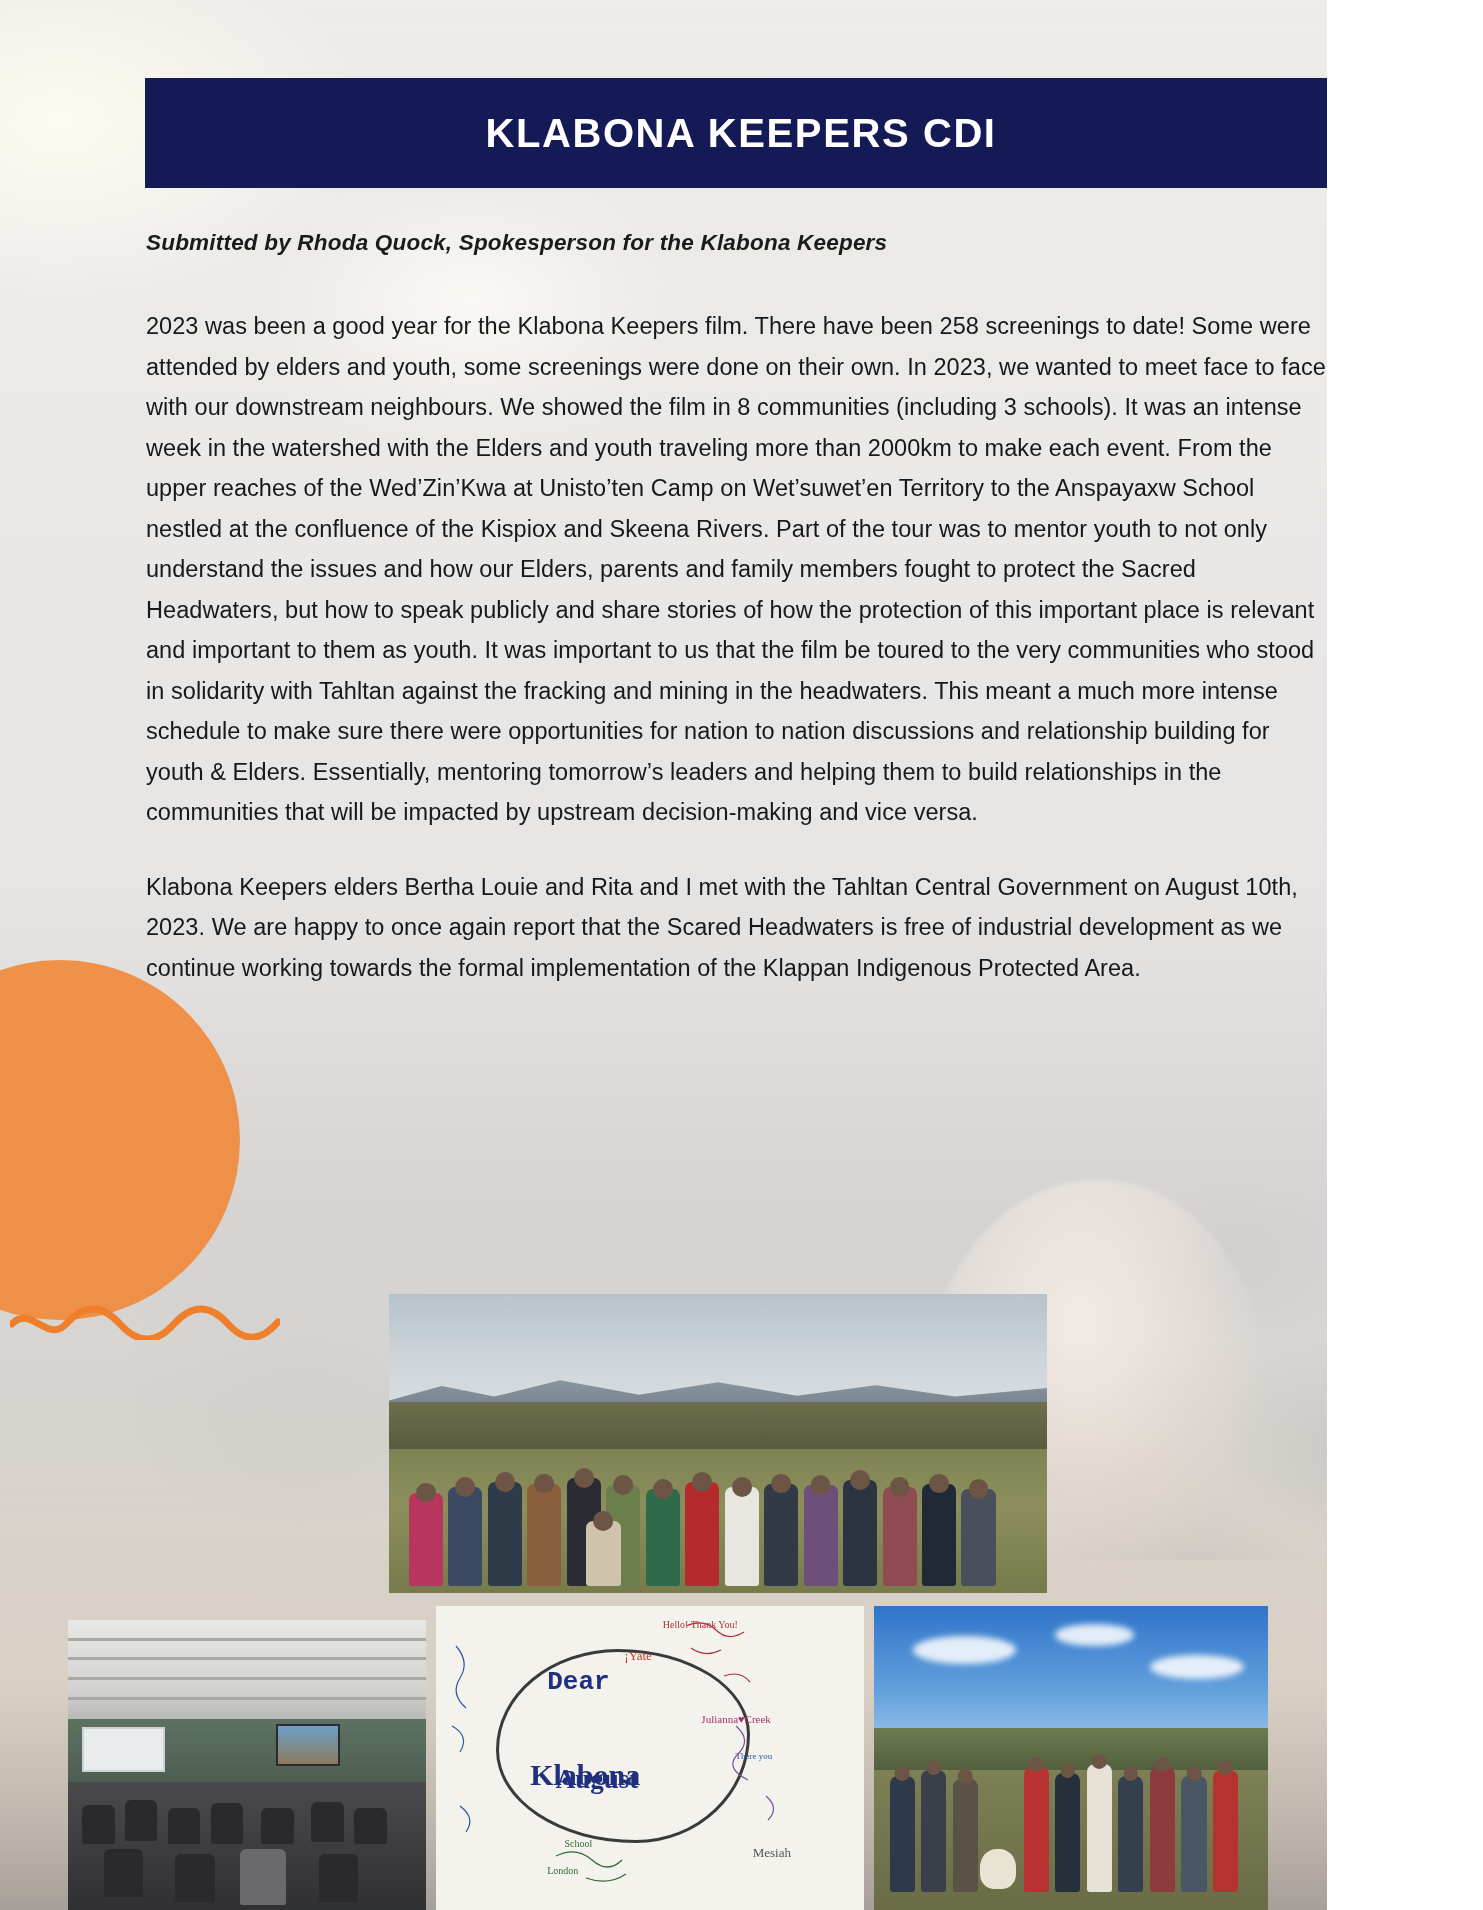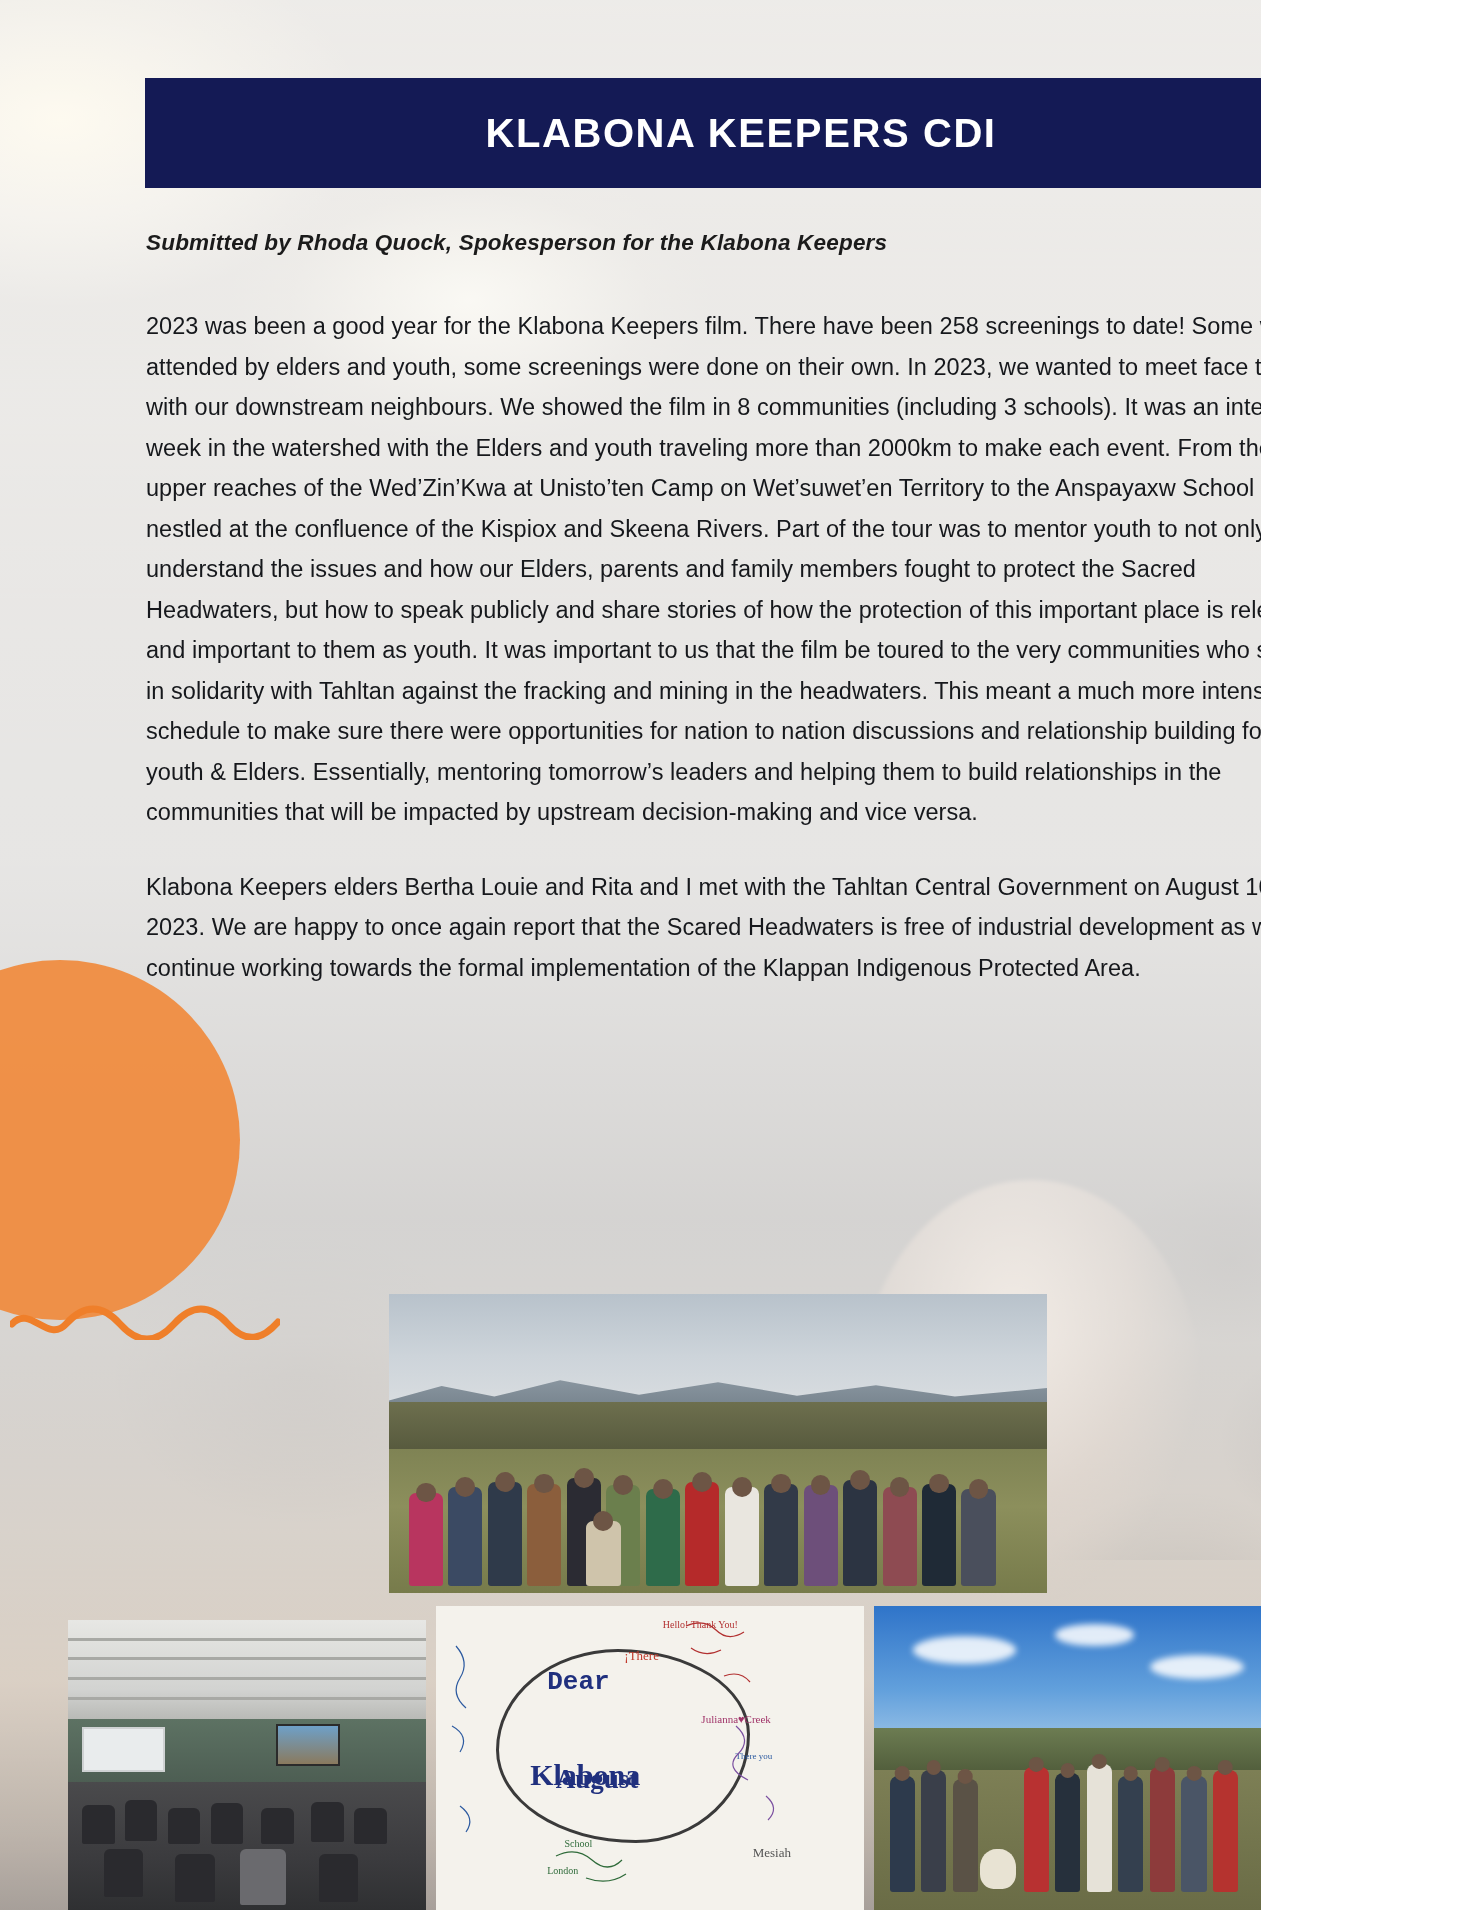--- a/index.html
+++ b/index.html
@@ -12,25 +12,24 @@
     font-family: "Liberation Sans", sans-serif;
     background: #ffffff;
     overflow: hidden;
     position: relative;
   }
 
   
   .page {
     position: absolute;
     left: 0; top: 0;
-    width: 1233px;
+    width: 1327px;
     height: 1910px;
     background: #f2f1ef;
     overflow: hidden;
-    padding-left: 28px;
   }
 
   
   .bg-photo {
     position: absolute;
     left: 0; top: 0;
     width: 1483px;
     height: 1910px;
     background:
       radial-gradient(ellipse 420px 260px at 60px 120px, rgba(255,245,215,0.95) 0%, rgba(240,232,214,0.65) 40%, rgba(190,180,165,0.0) 72%),
@@ -360,21 +359,21 @@
     </div>
   </div>
 
   <div class="photo photo-banner">
     <div class="pb-blob"></div>
     <div class="pb-word" style="left:26%; top:20%; font-size:26px;font-family:Liberation Mono, monospace;">Dear</div>
     <div class="pb-word" style="left:22%; top:36%; font-size:30px;margin-top:43px;">Klabona</div>
     <div class="pb-word" style="left:28%; top:52%; font-size:27px;">August</div>
 
     <div class="pb-note" style="left:53%; top:5%; color:#b23030; font-size:10px;">Hello! Thank You!</div>
-    <div class="pb-note" style="left:44%; top:15%; color:#c0392b; font-size:13px;">¡There</div>
+    <div class="pb-note" style="left:44%; top:15%; color:#c0392b; font-size:13px;">¡Yate</div>
     <div class="pb-note" style="left:62%; top:36%; color:#a0356a; font-size:11px;">Julianna♥Creek</div>
     <div class="pb-note" style="left:70%; top:48%; color:#2c5aa0; font-size:9px;">There you</div>
     <div class="pb-note" style="left:30%; top:77%; color:#2f6b3a; font-size:10px;">School</div>
     <div class="pb-note" style="left:26%; top:86%; color:#2f6b3a; font-size:10px;">London</div>
     <div class="pb-note" style="left:74%; top:80%; color:#555555; font-size:13px;">Mesiah</div>
 
     <svg width="428" height="304" style="position:absolute;left:0;top:0;">
       <g stroke="#b23030" fill="none" stroke-width="1.2">
         <path d="M250 20 q18 -8 30 4 t28 2"></path>
         <path d="M255 42 q14 10 30 2"></path>

